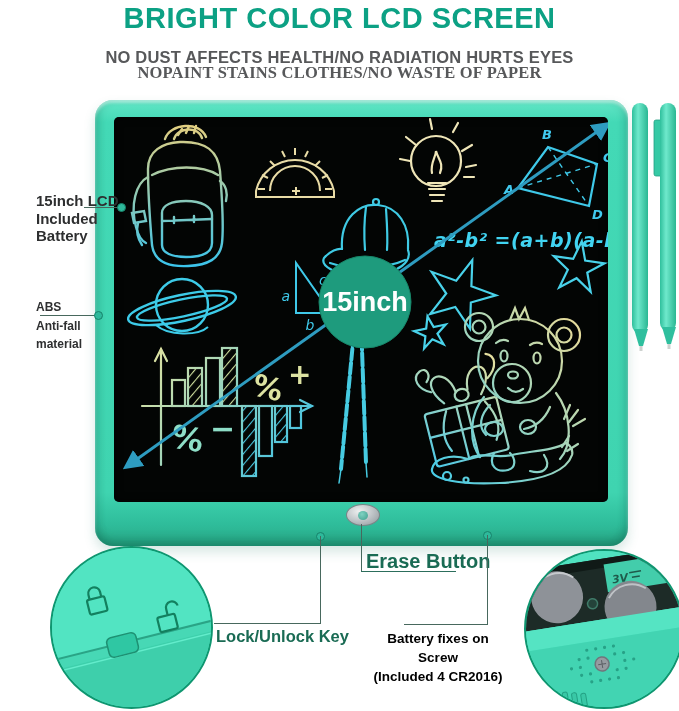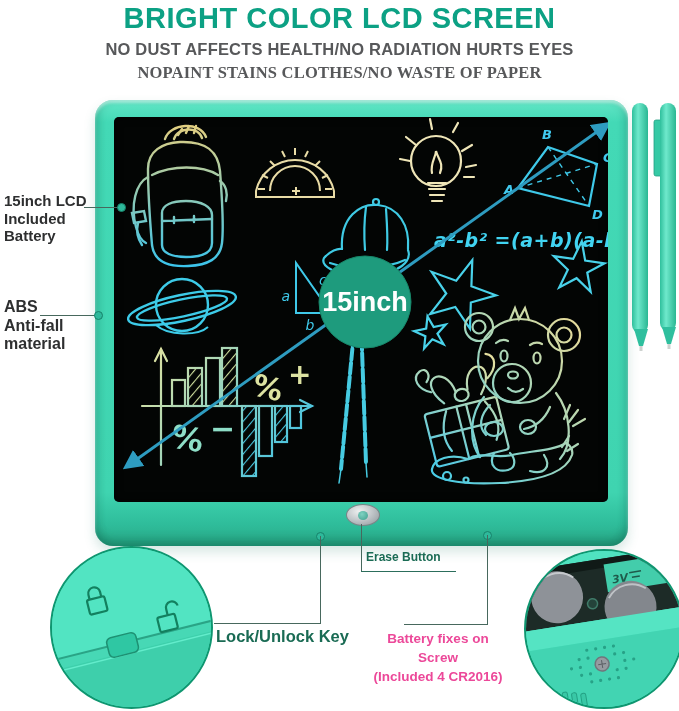--- a/index.html
+++ b/index.html
@@ -3,21 +3,21 @@
 <meta charset="utf-8">
 <style>
   html,body{margin:0;padding:0;background:#fff;}
   .page{position:relative;width:679px;height:711px;background:#fff;overflow:hidden;
         font-family:"Liberation Sans",sans-serif;}
   
   .hdr-title{position:absolute;top:2px;left:0;width:100%;text-align:center;
     font-size:29px;font-weight:bold;color:#0ca184;letter-spacing:.5px;}
   .hdr-sub{position:absolute;left:0;width:100%;text-align:center;
     font-size:16.5px;font-weight:bold;color:#57585a;letter-spacing:.2px;}
-  .hdr-sub.s1{top:40px;} .hdr-sub.s2{top:63px;font-family:Liberation Serif, serif;}
+  .hdr-sub.s1{top:48px;} .hdr-sub.s2{top:63px;font-family:Liberation Serif, serif;}
   
   .tablet{position:absolute;left:95px;top:100px;width:533px;height:446px;
     border-radius:18px;
     background:linear-gradient(180deg,#63e6c6 0%,#43d9b6 5%,#3fd4b0 88%,#2fbd9b 95%,#27a986 100%);
     box-shadow:inset 0 3px 3px rgba(255,255,255,.45), inset 0 -7px 9px rgba(0,60,45,.22),
                inset 5px 0 7px rgba(0,70,55,.12), inset -5px 0 7px rgba(0,70,55,.10),
                0 6px 12px rgba(30,120,100,.18);}
   .screen{position:absolute;left:19px;top:17px;width:494px;height:385px;background:#030504;
     border-radius:5px;box-shadow:inset 0 0 8px rgba(0,0,0,.9);}
   .screen svg{position:absolute;left:0;top:0;}
@@ -26,24 +26,24 @@
     border:1px solid #7b8487;}
   .erase-btn .dot{position:absolute;left:11px;top:5.5px;width:10px;height:9px;border-radius:50%;
     background:radial-gradient(circle at 40% 35%,#7fd2c2,#3f9d8c);}
   
   .pens{position:absolute;left:627px;top:97px;width:52px;height:260px;}
   
   .cline{position:absolute;background:#47685d;}
   .cdot{position:absolute;width:9px;height:9px;border-radius:50%;background:#2eb99b;
     border:1.5px solid #17826a;box-sizing:border-box;}
   
-  .lbl-dark{position:absolute;font-weight:bold;color:#2e2f30;font-size:15px;line-height:17.5px;}
-  .lbl-dark.abs{font-size:16px;line-height:18.5px;}
+  .lbl-dark{position:absolute;font-weight:bold;color:#2e2f30;font-size:15px;line-height:17.5px;margin-left:32px;}
+  .lbl-dark.abs{font-size:12px;line-height:18.5px;}
   .lbl-teal{position:absolute;font-weight:bold;color:#1a6b54;}
-  .lbl-batt{position:absolute;font-weight:bold;color:#ec4899;font-size:13.5px;line-height:19px;
+  .lbl-batt{position:absolute;font-weight:bold;color:#000000;font-size:13.5px;line-height:19px;
     text-align:center;width:140px;}
   .erase-underline{position:absolute;left:361px;top:571px;width:95px;height:1px;background:#2c6e5c;}
   
   .inset{position:absolute;border-radius:50%;border:2.5px solid #0f9670;box-sizing:border-box;
     overflow:hidden;background:#4ce0bd;}
   .inset svg{position:absolute;left:0;top:0;}
   .inset-lock{left:50px;top:546px;width:163px;height:163px;}
   .inset-batt{left:524px;top:549px;width:160px;height:160px;}
 </style>
 </head>
@@ -269,21 +269,21 @@
   <div class="lbl-dark abs" style="left:4px;top:298px;">
     <div>ABS</div>
     <div>Anti-fall</div>
     <div>material</div>
   </div>
   <div class="cline" style="left:40px;top:315px;width:55px;height:1px;"></div>
   <div class="cdot" style="left:93.5px;top:310.5px;"></div>
 
   <div class="cline" style="left:361px;top:524px;width:1px;height:48px;"></div>
   <div class="erase-underline"></div>
-  <div class="lbl-teal" style="left:366px;top:550px;font-size:12px;">Erase Button</div>
+  <div class="lbl-teal" style="left:366px;top:550px;font-size:20px;">Erase Button</div>
 
   <div class="cdot" style="left:315.5px;top:531.5px;"></div>
   <div class="cline" style="left:320px;top:536px;width:1px;height:87px;"></div>
   <div class="cline" style="left:214px;top:623px;width:107px;height:1px;"></div>
   <div class="lbl-teal" style="left:216px;top:627px;font-size:16.5px;">Lock/Unlock Key</div>
 
   <div class="cdot" style="left:482.5px;top:530.5px;"></div>
   <div class="cline" style="left:487px;top:535px;width:1px;height:90px;"></div>
   <div class="cline" style="left:404px;top:624px;width:84px;height:1px;"></div>
   <div class="lbl-batt" style="left:368px;top:629px;">

